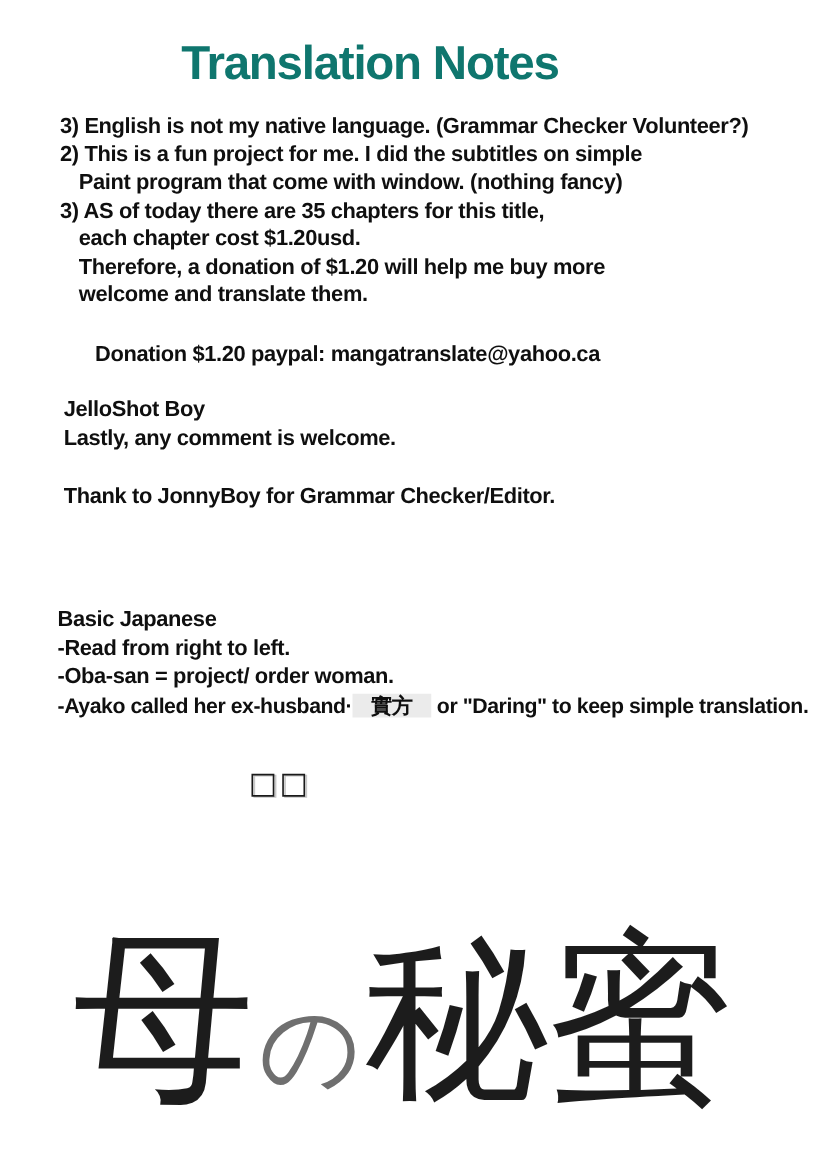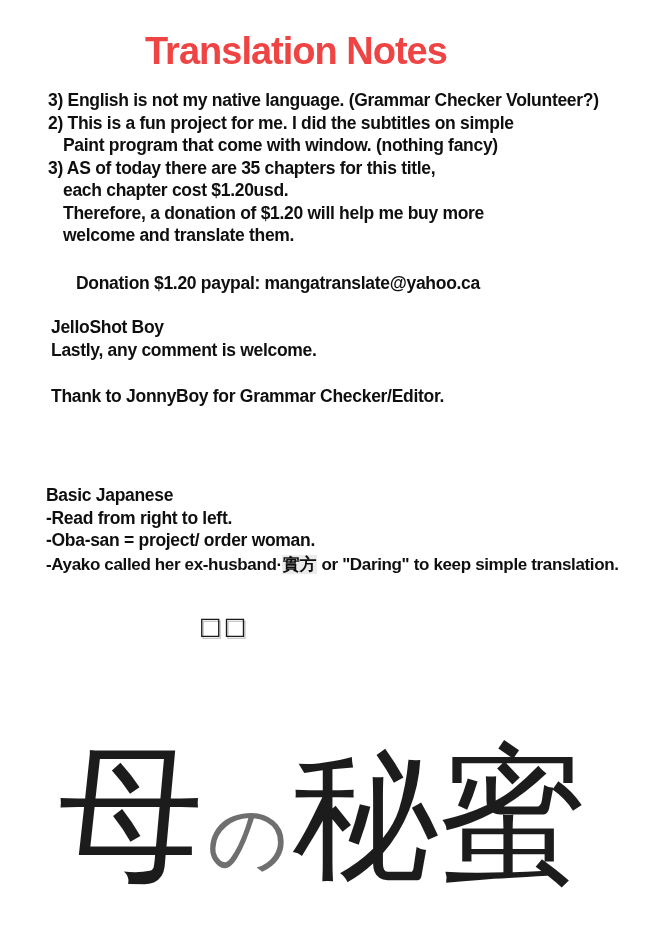--- a/index.html
+++ b/index.html
@@ -13,37 +13,37 @@
     font-weight: bold;
     color: #0f0f0f;
   }
   .page-title {
     position: absolute;
     left: 145px;
     top: 30px;
     margin: 0;
     font-size: 38px;
     letter-spacing: -1px;
-    color: #ef4444;
+    color: #0f766e;
     white-space: nowrap;
   }
   .body-text {
     font-size: 17.5px;
     line-height: 22.5px;
     letter-spacing: -0.3px;
     white-space: nowrap;
   }
   .notes-list   { position: absolute; left: 48px;  top: 89px;  }
   .note-indent  { padding-left: 15px; }
   .donation-line{ position: absolute; left: 52px;  top: 272px; margin-left: 24px; }
   .closing-block{ position: absolute; left: 51px;  top: 316px; }
   .thanks-line  { position: absolute; left: 51px;  top: 385px; }
   .basic-block  { position: absolute; left: 46px;  top: 484px; }
   .ayako-line   { font-size: 17px; letter-spacing: -0.35px; margin-top: 2px; }
-  .kanji-highlight { background: #ebebeb; padding: 0 1px; }
+  .kanji-highlight { background: #ebebeb; padding: 0 15px; }
   .tofu-boxes {
     position: absolute;
     left: 199px;
     top: 612px;
     font-family: "DejaVu Sans", sans-serif;
     font-weight: normal;
     font-size: 24px;
     letter-spacing: 2px;
     color: #1a1a1a;
     text-shadow: 1.5px 1.5px 0 #c8c8c8;

